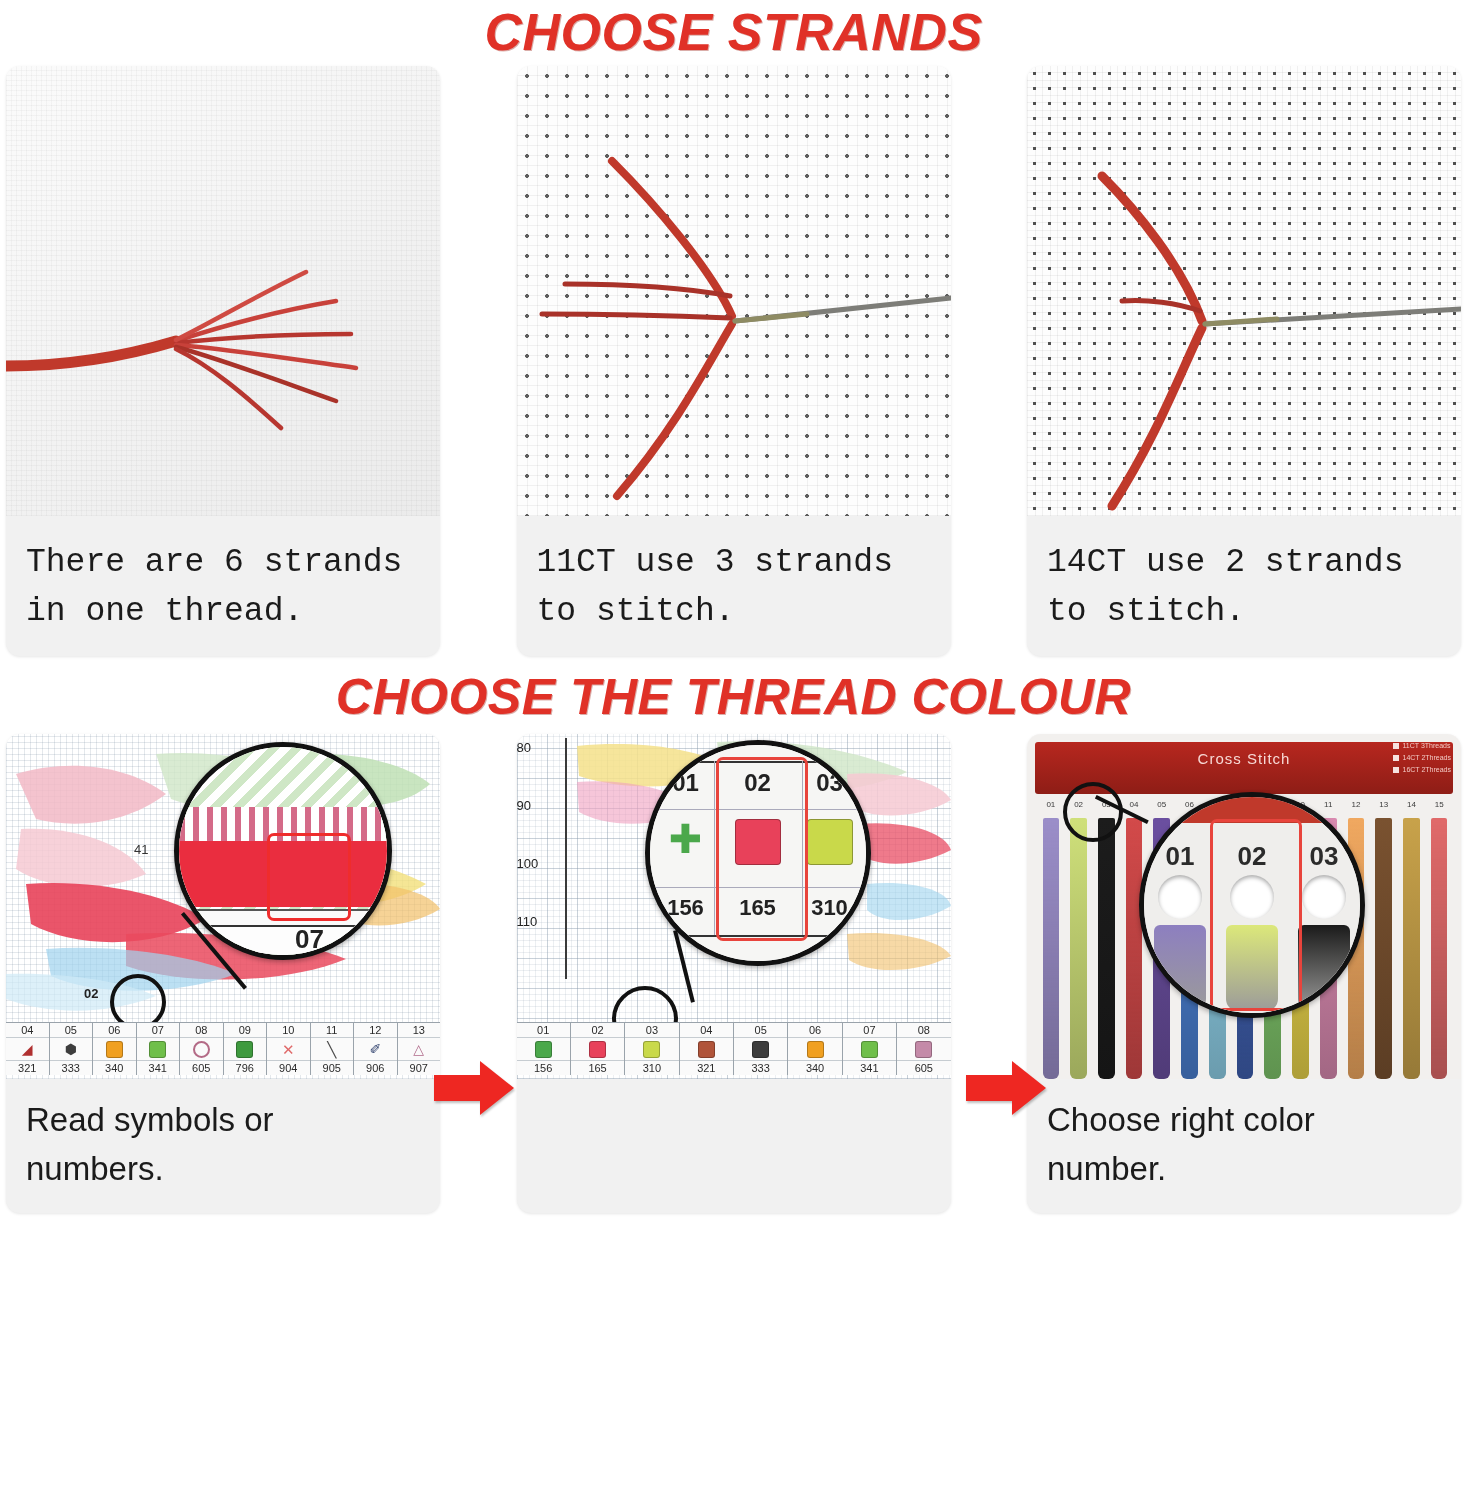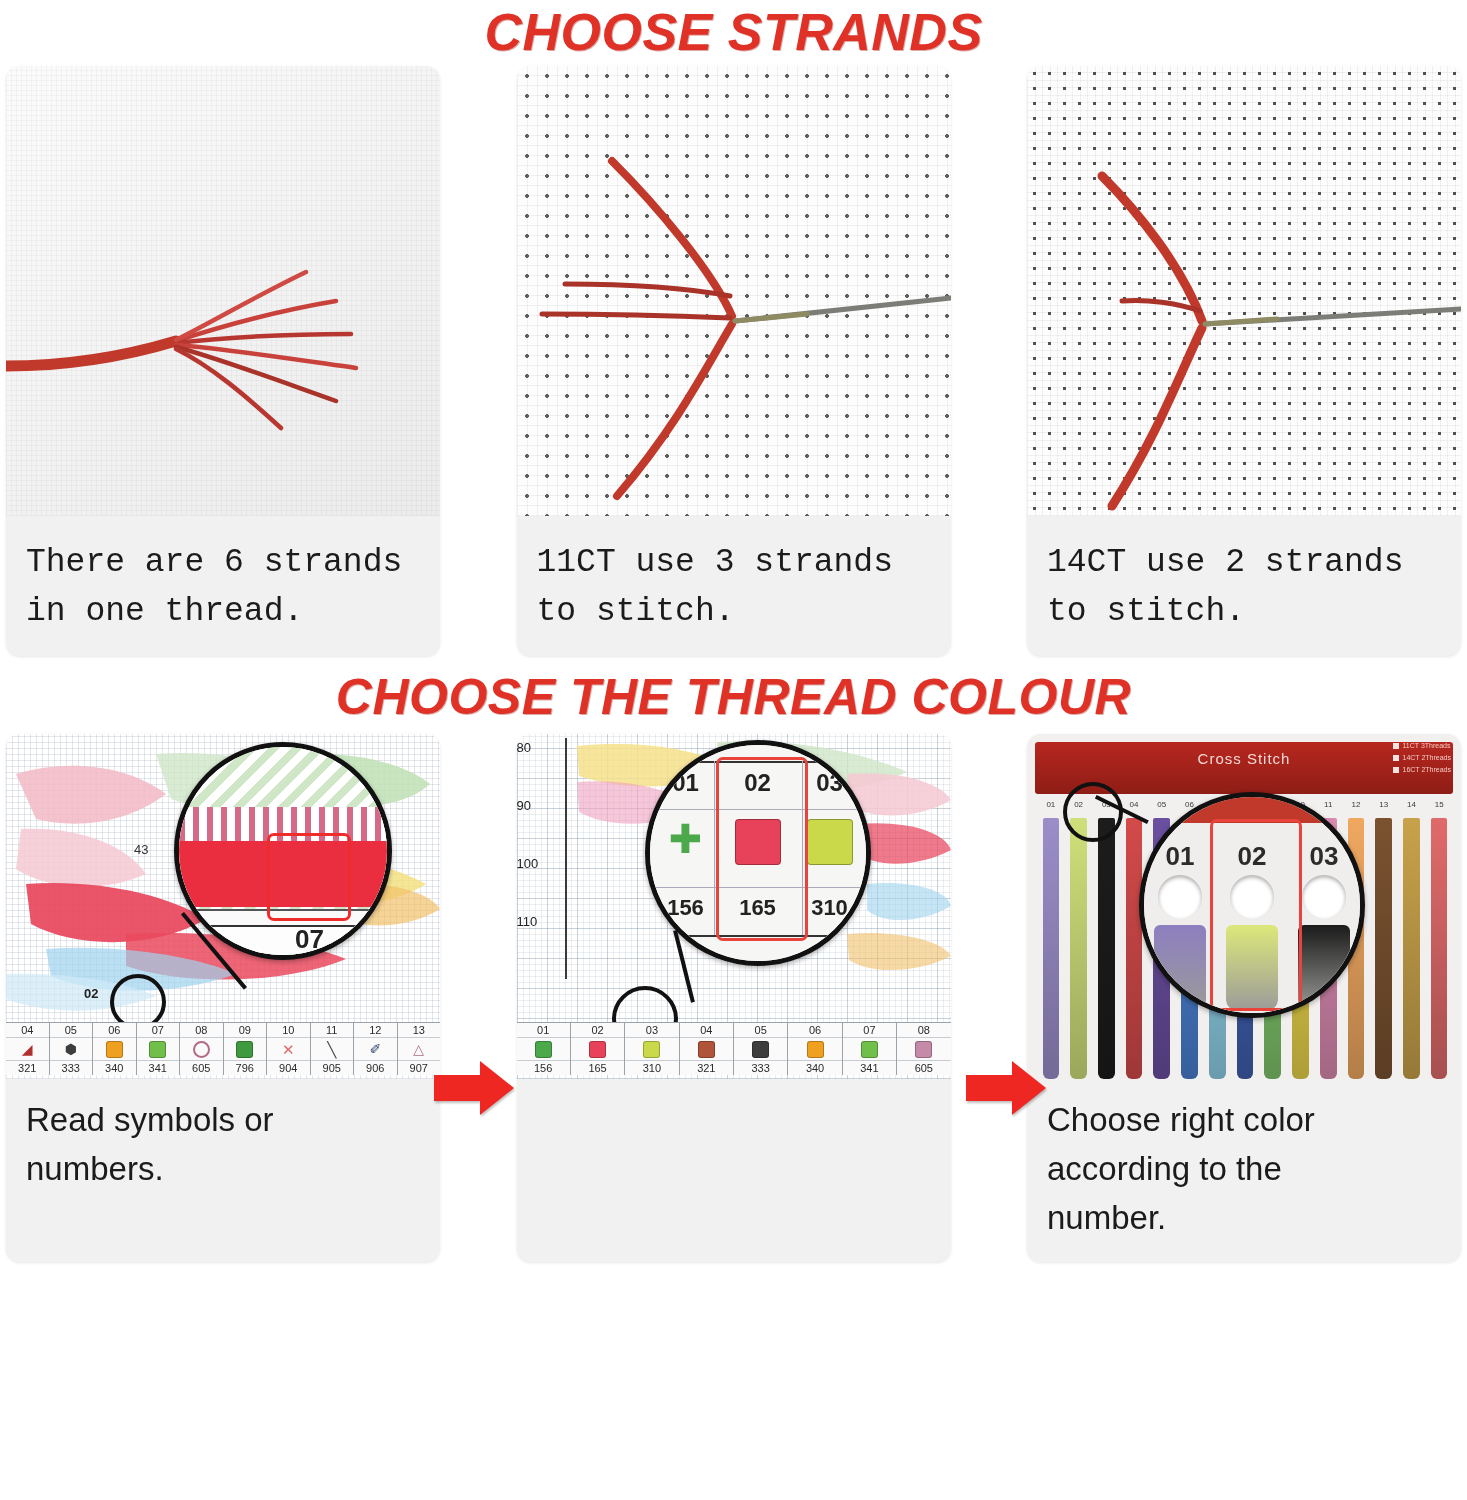--- a/index.html
+++ b/index.html
@@ -212,21 +212,21 @@
                repeating-linear-gradient(90deg,#d46a88 0 6px,#ffffff 6px 14px);"></div>
           <div style="position:absolute;left:0;right:0;top:162px;height:18px;background:#fafafa;border-top:2px solid #555;"></div>
           <div style="position:absolute;left:0;right:0;bottom:0;height:28px;background:#fdfdfd;border-top:2px solid #333;"></div>
           <div class="redbox" style="left:88px;top:86px;width:78px;height:82px;border-color:#ef2c2c;"></div>
           <div style="position:absolute;left:116px;bottom:0px;font-size:26px;font-weight:bold;color:#222;">07</div>
         </div>
 
         <div class="mag-line" style="left:178px;top:178px;width:98px;transform:rotate(50deg);"></div>
         <div class="smallcircle" style="left:104px;top:240px;width:48px;height:48px;"></div>
         <div style="position:absolute;left:78px;top:252px;font-size:13px;font-weight:bold;color:#222;">02</div>
-        <div style="position:absolute;left:128px;top:108px;font-size:13px;color:#333;">43</div>
+        <div style="position:absolute;left:128px;top:108px;font-size:13px;color:#333;">41</div>
 
         <div class="legend" id="legend-left">
             <div class="cell">
               <div class="num">04</div>
               <div class="sym">
                 <span style="color:#b03030;font-size:14px;line-height:14px">◢</span>
               </div>
               <div class="code">321</div>
             </div>
             <div class="cell">
@@ -525,21 +525,20 @@
               </div>
             </div>
           <div class="redbox" style="left:66px;top:22px;width:86px;height:186px;"></div>
         </div>
         <div class="mag-line" style="left:120px;top:90px;width:58px;transform:rotate(206deg);"></div>
         <div class="smallcircle" style="left:36px;top:48px;width:52px;height:52px;"></div>
       </div>
     </div>
     <div class="caption">
       <div>Choose right color</div>
-      <div>according to the</div>
       <div>number.</div>
     </div>
   </div>
 </div>
 
 <div class="arrow-wrap" style="left:434px;">
   <div class="arrow-shape"></div>
 </div>
 <div class="arrow-wrap" style="left:966px;">
   <div class="arrow-shape"></div>

